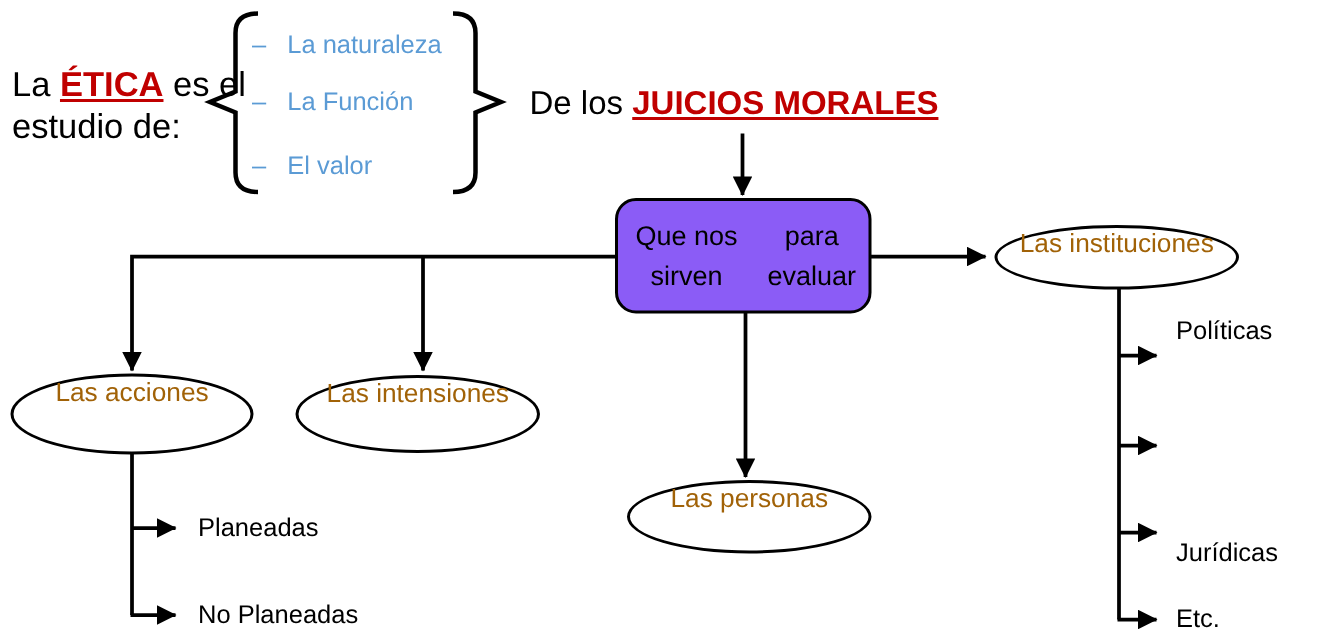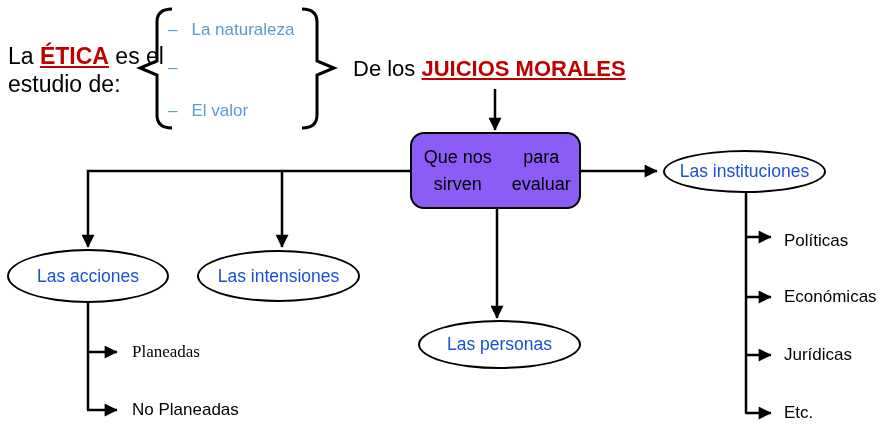--- a/index.html
+++ b/index.html
@@ -75,44 +75,43 @@
     line-height: 27px;
     text-align: center;
   }
   
   .node {
     position: absolute;
     border: 2.5px solid #000;
     border-radius: 50%;
     background: #fff;
     display: flex;
-    align-items: center;
     justify-content: center;
-    color: #1d4ed8;
+    color: #a16207;
     font-size: 17.5px;
     white-space: nowrap;
   }
   #node-acciones      { left: 7px;   top: 249px; width: 158px; height: 50px; }
   #node-intensiones   { left: 197px; top: 250px; width: 159px; height: 48px; }
   #node-personas      { left: 418px; top: 320px; width: 159px; height: 45px; }
   #node-instituciones { left: 663px; top: 150px; width: 159px; height: 39px; }
   
   .leaf {
     position: absolute;
     height: 22px;
     display: flex;
     align-items: center;
     font-size: 17px;
     white-space: nowrap;
   }
-  #leaf-planeadas    { left: 132px; top: 341px; font-family: Liberation Serif, serif; }
+  #leaf-planeadas    { left: 132px; top: 341px; }
   #leaf-noplaneadas  { left: 132px; top: 399px; }
-  #leaf-politicas    { left: 784px; top: 230px; text-align: right; }
+  #leaf-politicas    { left: 784px; top: 210px; text-align: right; }
   #leaf-economicas   { left: 784px; top: 286px; }
-  #leaf-juridicas    { left: 784px; top: 344px; }
+  #leaf-juridicas    { left: 784px; top: 358px; }
   #leaf-etc          { left: 784px; top: 402px; }
 </style>
 </head>
 <body>
 
 <div id="stage">
 
   <svg id="connectors" viewBox="0 0 892 426" xmlns="http://www.w3.org/2000/svg">
     <defs>
       <marker id="ah" viewBox="0 0 10 10" refX="9.5" refY="5" markerUnits="userSpaceOnUse" markerWidth="15" markerHeight="13" orient="auto">
@@ -148,20 +147,21 @@
     <div><span>La </span><span class="kw-red">ÉTICA</span><span> es el</span></div>
     <div>estudio de:</div>
   </div>
 
   <div class="aspect" id="aspect-0">
     <span>–</span>
     <span>La naturaleza</span>
   </div>
   <div class="aspect" id="aspect-1">
     <span>–</span>
+    <span>La Función</span>
   </div>
   <div class="aspect" id="aspect-2">
     <span>–</span>
     <span>El valor</span>
   </div>
 
   <div class="object-phrase">
     <span>De los </span><span class="kw-red">JUICIOS MORALES</span>
   </div>
 
@@ -179,17 +179,16 @@
   <div class="node" id="node-personas">
     <span>Las personas</span>
   </div>
   <div class="node" id="node-instituciones">
     <span>Las instituciones</span>
   </div>
 
   <div class="leaf" id="leaf-planeadas">Planeadas</div>
   <div class="leaf" id="leaf-noplaneadas">No Planeadas</div>
   <div class="leaf" id="leaf-politicas">Políticas</div>
-  <div class="leaf" id="leaf-economicas">Económicas</div>
   <div class="leaf" id="leaf-juridicas">Jurídicas</div>
   <div class="leaf" id="leaf-etc">Etc.</div>
 
 </div>
 
 </body></html>

